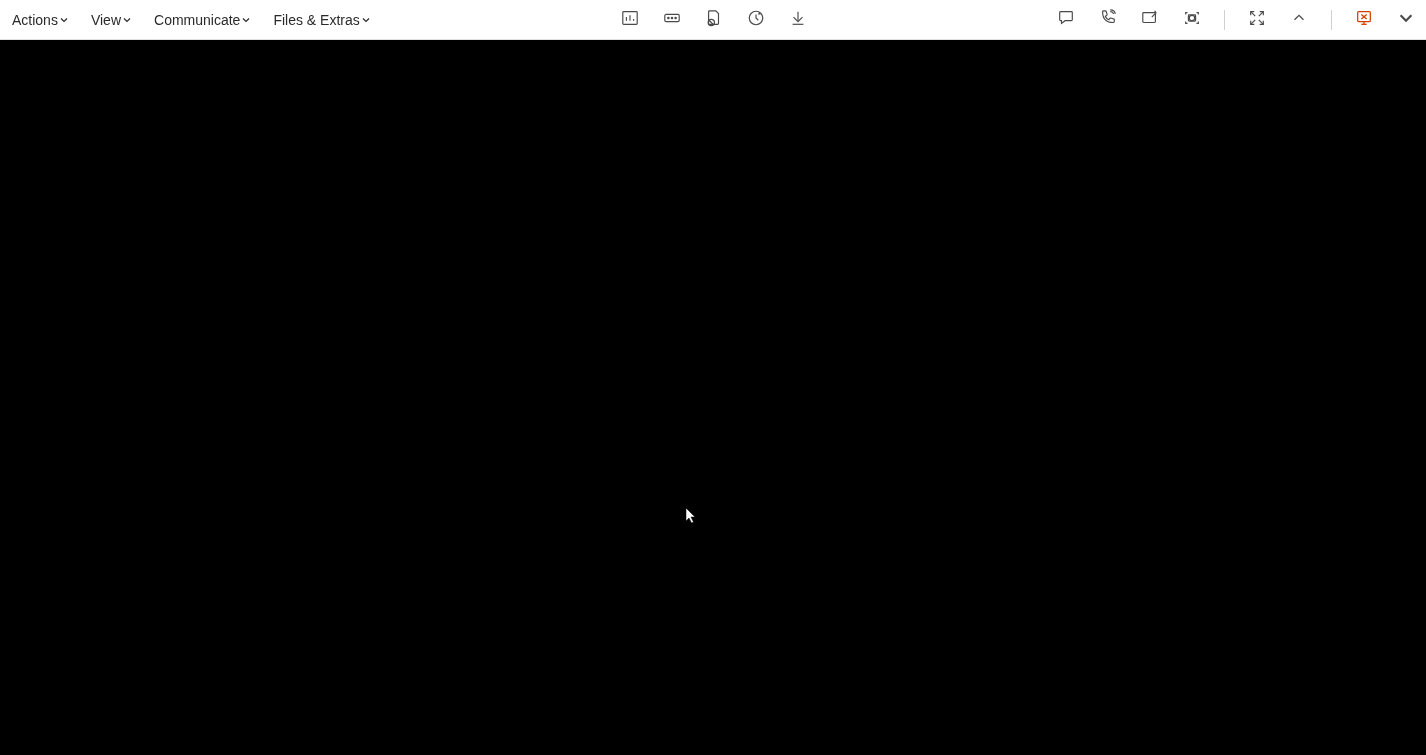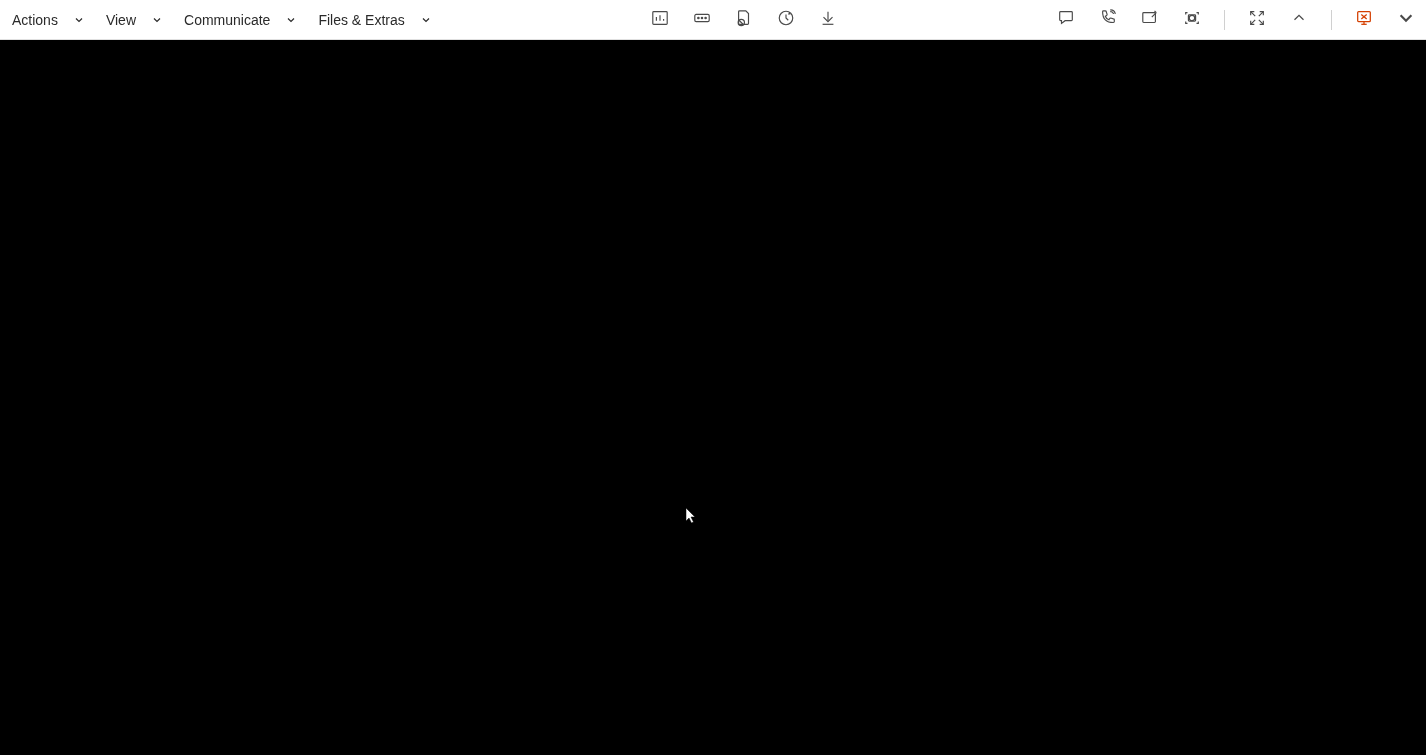--- a/index.html
+++ b/index.html
@@ -28,21 +28,21 @@
     
     .toolbar-left {
       display: flex;
       align-items: center;
       gap: 18px;
     }
     
     .menu-item {
       display: flex;
       align-items: center;
-      gap: 16px;
+      gap: 1px;
       cursor: pointer;
       color: #2a2a2a;
       font-size: 14px;
       padding: 4px 2px;
     }
     
     .chevron-down {
       display: inline-flex;
       align-items: center;
     }

